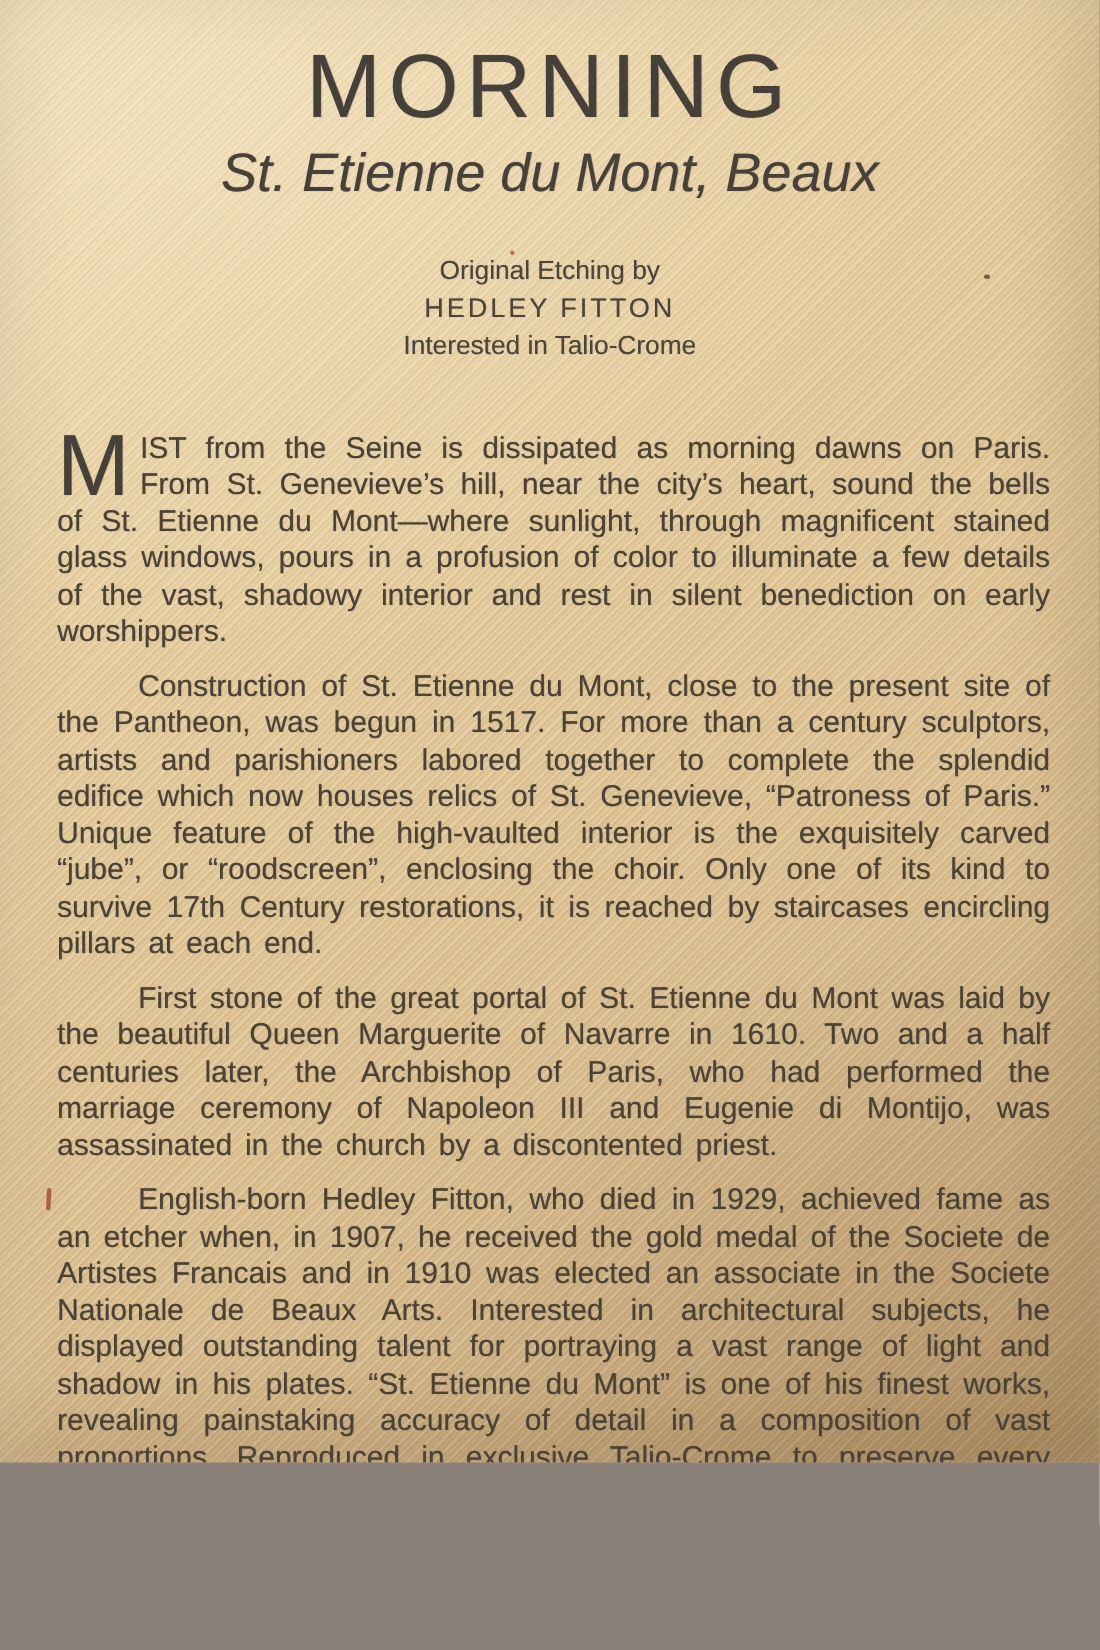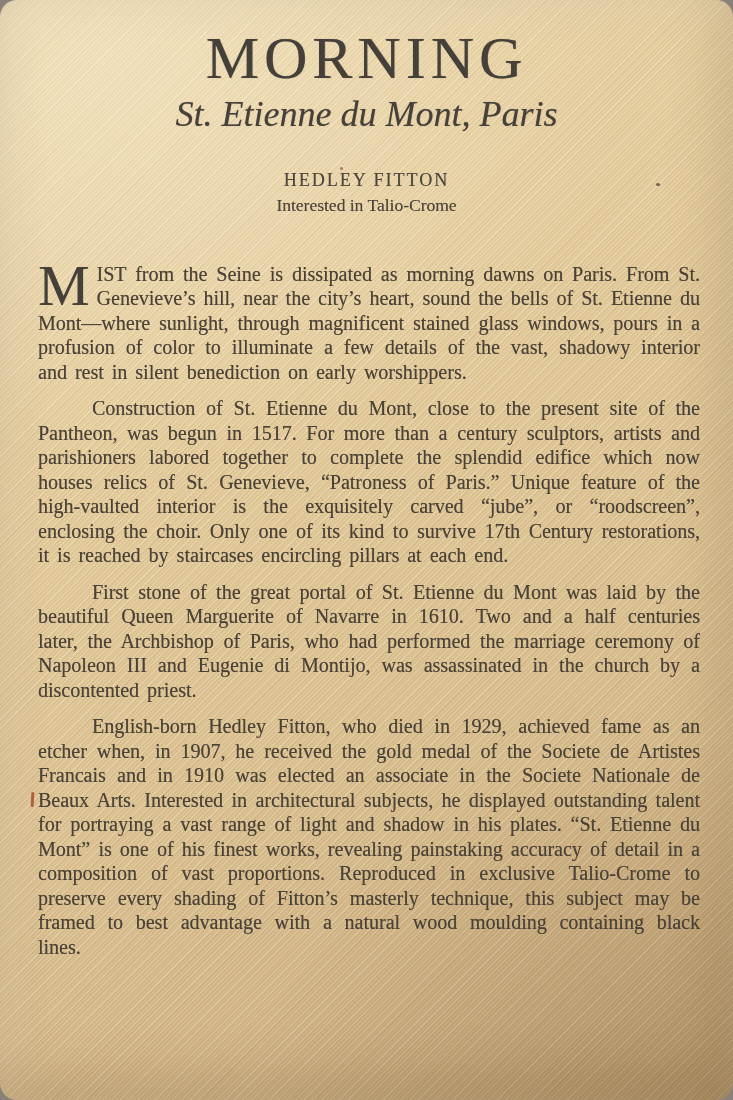--- a/index.html
+++ b/index.html
@@ -3,38 +3,37 @@
 <meta charset="utf-8">
 <style>
   html, body {
     margin: 0;
     padding: 0;
     background: #8a8178;
   }
   .page {
     position: relative;
     width: 733px;
-    height: 1100px;
+    height: 975px;
     overflow: hidden;
-    font-family: Liberation Serif, serif;
+    font-family: Liberation Sans, sans-serif;
     color: #4a4237;
     background-color: #dcc191;
     background-image:
       radial-gradient(ellipse 820px 640px at 16% 6%, rgba(255,249,230,0.32), rgba(255,249,230,0) 62%),
       radial-gradient(ellipse 760px 620px at 98% 102%, rgba(90,60,26,0.22), rgba(90,60,26,0) 62%),
       repeating-linear-gradient(135deg,
         rgba(255,250,234,0.18) 0px, rgba(255,250,234,0.18) 1.6px,
         rgba(143,110,63,0.09) 1.6px, rgba(143,110,63,0.09) 3.1px,
         rgba(255,250,234,0.06) 3.1px, rgba(255,250,234,0.06) 4.6px,
         rgba(143,110,63,0.05) 4.6px, rgba(143,110,63,0.05) 6.2px),
       linear-gradient(152deg, #ecd8ab 0%, #e5cc9c 35%, #dbc090 62%, #cfb283 82%, #c2a375 100%);
     box-shadow:
       inset -10px -18px 55px rgba(92,62,28,0.22),
       inset 6px 8px 40px rgba(255,248,226,0.22);
-    border-radius: 17px;
   }
   .header { text-align: center; padding-top: 28px; }
   .title {
     font-size: 60px;
     line-height: 1.0;
     letter-spacing: 5px;
     font-weight: 400;
     color: #45403a;
     text-shadow: 0.3px 0.3px 0.7px rgba(60,52,40,0.55);
   }
@@ -110,22 +109,23 @@
     background: rgba(164,72,46,0.7);
   }
 </style>
 </head>
 <body>
 
 <div class="page">
 
   <div class="header">
     <div class="title">MORNING</div>
-    <div class="subtitle">St. Etienne du Mont, Paris</div>
+    <div class="subtitle">St. Etienne du Mont, Beaux</div>
     <div class="credit">
+      <div>Original Etching by</div>
       <div class="artist">HEDLEY FITTON</div>
       <div>Interested in Talio-Crome</div>
     </div>
   </div>
 
   <div class="body">
     <p class="para first">
       <span class="dropcap">M</span><span>IST from the Seine is dissipated as morning dawns on Paris. From St. Genevieve’s hill, near the city’s heart, sound the bells of St. Etienne du Mont—where sunlight, through magnificent stained glass windows, pours in a profusion of color to illuminate a few details of the vast, shadowy interior and rest in silent benediction on early worshippers.</span>
     </p>
     <p class="para">Construction of St. Etienne du Mont, close to the present site of the Pantheon, was begun in 1517.  For more than a century sculptors, artists and parishioners labored together to complete the splendid edifice which now houses relics of St. Genevieve, “Patroness of Paris.”  Unique feature of the high-vaulted interior is the exquisitely carved “jube”, or “roodscreen”, enclosing the choir.  Only one of its kind to survive 17th Century restorations, it is reached by staircases encircling pillars at each end.</p>

